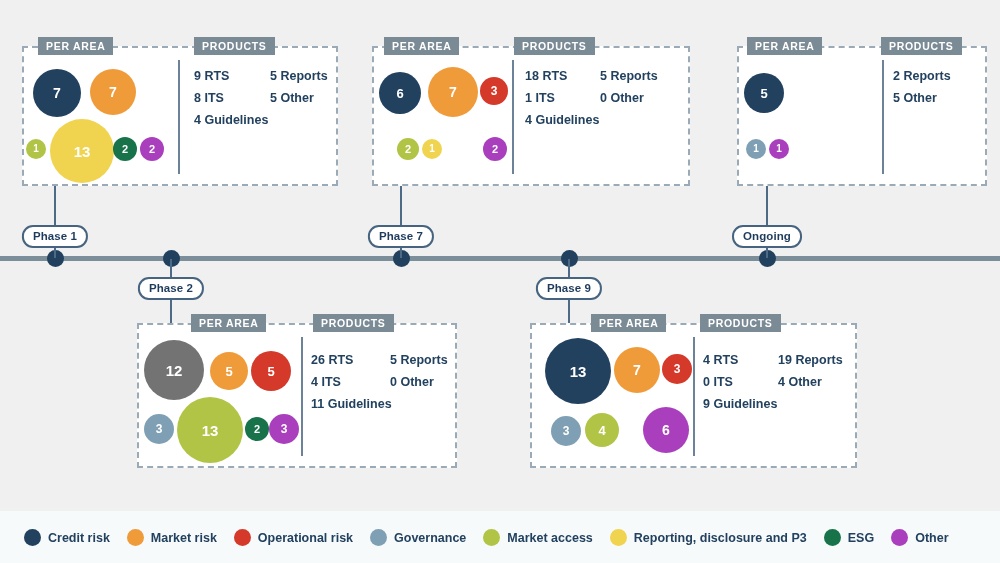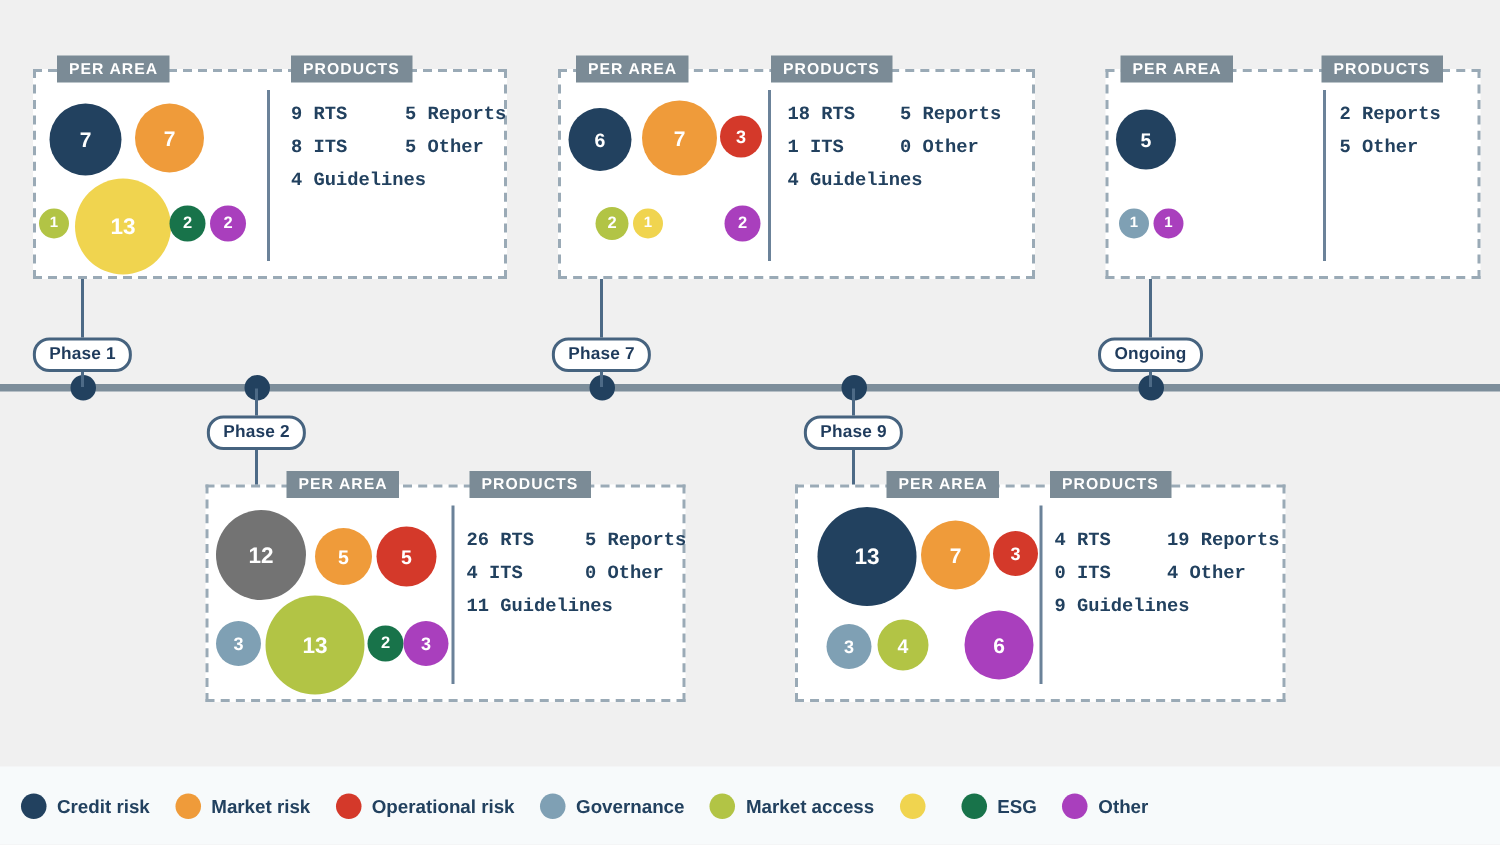--- a/index.html
+++ b/index.html
@@ -65,38 +65,38 @@
     position:absolute;
     border-radius:50%;
     color:#ffffff;
     font-weight:bold;
     display:flex;align-items:center;justify-content:center;
     box-sizing:border-box;
     line-height:1;
   }
 
   
-  .prodcol{position:absolute;font-family:Liberation Mono, monospace;}
+  .prodcol{position:absolute;}
   .prodline{
     color:#22415f;
     font-size:12.5px;
     font-weight:bold;
     white-space:nowrap;
     margin-bottom:8px;
   }
 
   
   .legend{
     position:absolute;left:0;top:510px;width:1000px;height:53px;
     background:#f7fafb;
     display:flex;align-items:center;
   }
   .legend-inner{
     display:flex;align-items:center;
-    padding-left:14px;
+    padding-left:24px;
     width:100%;
     box-sizing:border-box;
   }
   .lgitem{display:flex;align-items:center;margin-right:17px;}
   .lgdot{width:17px;height:17px;border-radius:50%;margin-right:7px;flex:none;}
   .lglabel{color:#22415f;font-size:12.5px;font-weight:bold;white-space:nowrap;}
 </style>
 </head>
 <body>
 
@@ -239,20 +239,21 @@
         <div class="lgitem">
           <div class="lgdot" style="background: rgb(127, 160, 180);"></div>
           <div class="lglabel">Governance</div>
         </div>
         <div class="lgitem">
           <div class="lgdot" style="background: rgb(178, 196, 69);"></div>
           <div class="lglabel">Market access</div>
         </div>
         <div class="lgitem">
           <div class="lgdot" style="background: rgb(240, 212, 79);"></div>
+          <div class="lglabel">Reporting, disclosure and P3</div>
         </div>
         <div class="lgitem">
           <div class="lgdot" style="background: rgb(24, 115, 74);"></div>
           <div class="lglabel">ESG</div>
         </div>
         <div class="lgitem">
           <div class="lgdot" style="background: rgb(169, 63, 189);"></div>
           <div class="lglabel">Other</div>
         </div>
       </div>

